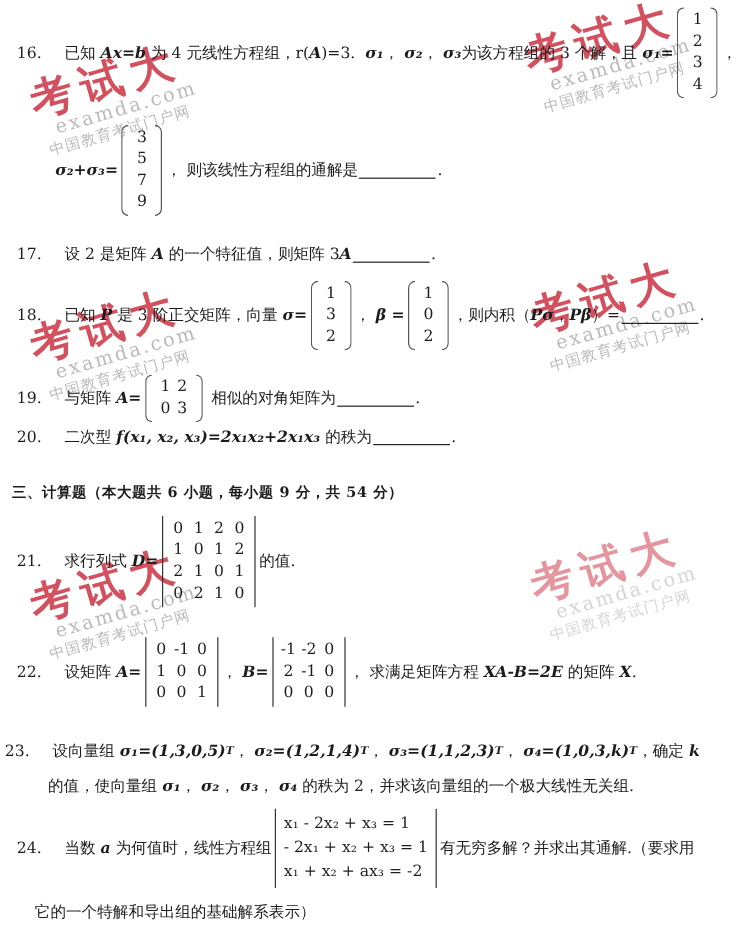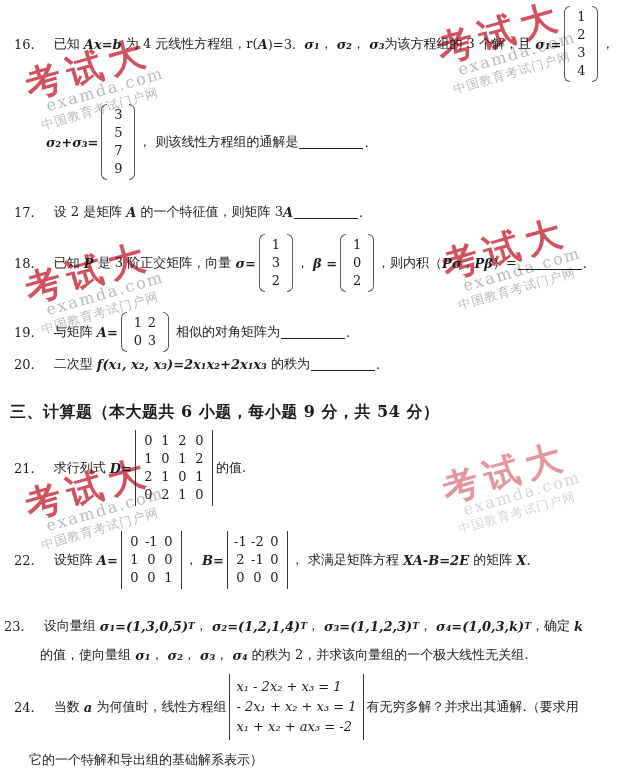--- a/index.html
+++ b/index.html
@@ -5,35 +5,35 @@
   :root { --wm-red:#cf3f4e; --wm-gray:#b3b3b3; --text:#1c1c1c; --bg:#ffffff; }
   * { box-sizing:border-box; }
   body { margin:0; background:#888; }
   .page { position:relative; width:620px; height:777px; background:var(--bg); overflow:hidden;
           font-family:"DejaVu Serif","Liberation Serif",serif; font-size:13px; color:var(--text); }
   .line { position:absolute; display:flex; align-items:center; white-space:pre; z-index:2; }
   .txt { font-weight:normal; }
   .bi  { font-style:italic; font-weight:bold; }
   .qnum { margin-right:19px; }
   .blank { display:inline-block; width:64px; height:14px; border-bottom:1.2px solid #222; margin:0 1px; }
-  .heading { font-weight:bold; font-size:16px; letter-spacing:.5px; }
+  .heading { font-weight:bold; font-size:12px; letter-spacing:.5px; }
   sup { font-size:9px; font-style:italic; font-weight:bold; }
 
   .mat { display:inline-flex; align-items:stretch; margin:0 3px; }
   .mbody { display:flex; flex-direction:column; justify-content:center; padding:2px 4px; }
   .mrow { display:flex; justify-content:space-between; }
   .mcell { min-width:14px; text-align:center; line-height:18px; }
   .paren-l { width:6px; border:1.3px solid #555; border-right:none; border-radius:9px 0 0 9px; }
   .paren-r { width:6px; border:1.3px solid #555; border-left:none;  border-radius:0 9px 9px 0; }
   .bar-l { width:0; border-left:1.2px solid #333; }
   .bar-r { width:0; border-right:1.2px solid #333; }
   .det .mcell { min-width:17px; }
   .eqs .mbody { padding:3px 6px; }
   .eqs .mrow { justify-content:flex-start; }
-  .eqs .mcell { min-width:0; text-align:center; font-style:italic; line-height:20px; }
+  .eqs .mcell { min-width:0; text-align:center; line-height:20px; }
 
   .wm { position:absolute; transform:rotate(-16deg); z-index:1; pointer-events:none; opacity:.9; }
   .wm-brand { font-size:36px; font-weight:bold; color:var(--wm-red); letter-spacing:7px; line-height:1; }
   .wm-domain { font-size:16px; color:var(--wm-gray); letter-spacing:2px; margin:-2px 0 0 14px; }
   .wm-site { font-size:12.5px; color:var(--wm-gray); letter-spacing:1px; margin:0 0 0 4px; }
   .wm.light { opacity:.55; }
 </style>
 </head>
 <body>
 

